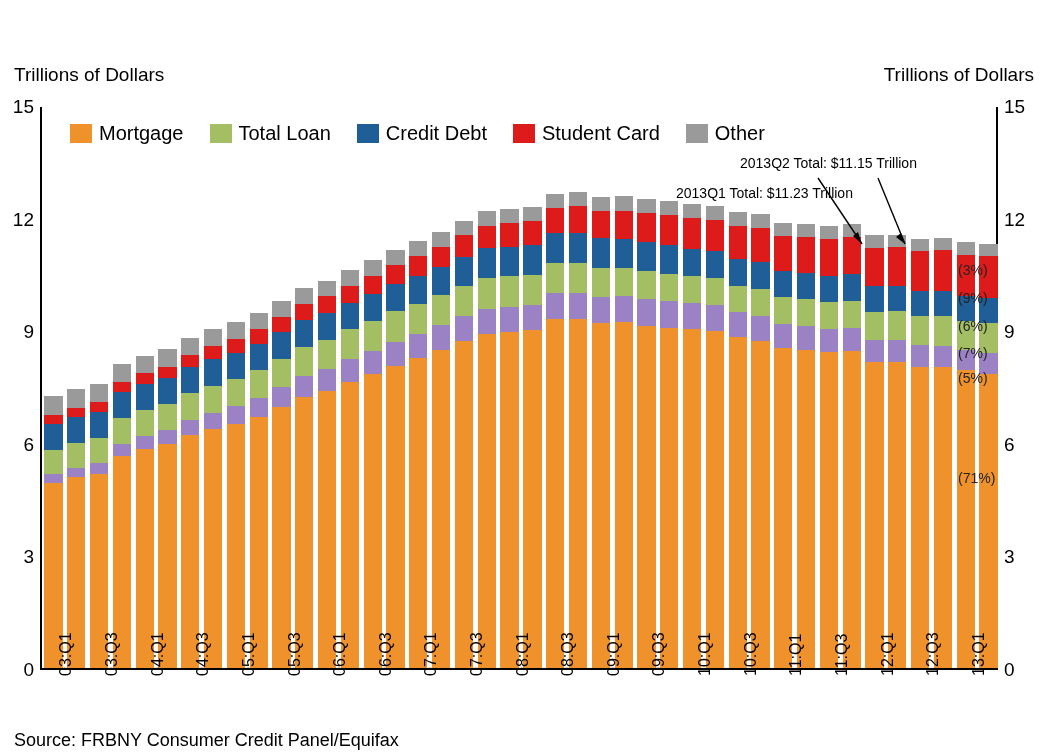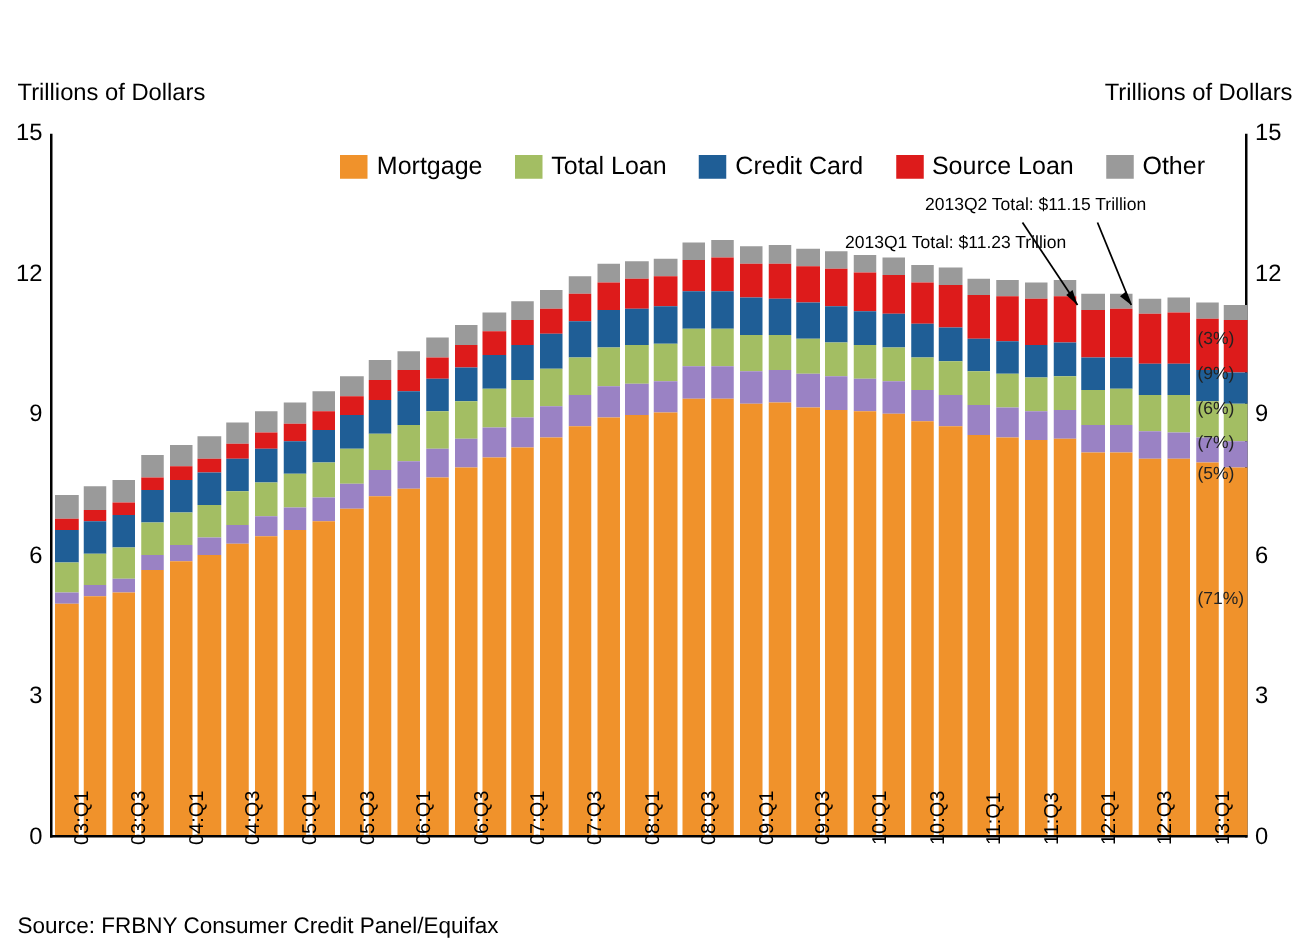--- a/index.html
+++ b/index.html
@@ -33,21 +33,21 @@
   .plot-inner{position:absolute;left:0;top:0;right:0;bottom:0;}
 
   
   .ytick{position:absolute;font-size:19px;line-height:19px;}
   .ytick.left{right:1006px;text-align:right;width:32px;}
   .ytick.right{left:1004px;text-align:left;width:34px;}
 
   
   .legend{
     position:absolute;left:70px;top:120px;width:920px;height:26px;
-    display:flex;align-items:center;justify-content:flex-end;
+    display:flex;align-items:center;
   }
   .legend-item{display:flex;align-items:center;margin-right:26px;}
   .legend-swatch{width:22px;height:19px;margin-right:7px;display:inline-block;}
   .legend-label{font-size:20px;}
 
   
   .bars{position:absolute;left:0;bottom:0;width:100%;height:100%;}
   .bar{position:absolute;bottom:0;display:flex;flex-direction:column-reverse;}
   .seg{width:100%;}
 
@@ -79,25 +79,25 @@
       <div class="legend-item">
         <span class="legend-swatch" style="background: rgb(240, 146, 43);"></span>
         <span class="legend-label">Mortgage</span>
       </div>
       <div class="legend-item">
         <span class="legend-swatch" style="background: rgb(163, 190, 99);"></span>
         <span class="legend-label">Total Loan</span>
       </div>
       <div class="legend-item">
         <span class="legend-swatch" style="background: rgb(31, 94, 150);"></span>
-        <span class="legend-label">Credit Card</span>
+        <span class="legend-label">Credit Debt</span>
       </div>
       <div class="legend-item">
         <span class="legend-swatch" style="background: rgb(221, 27, 27);"></span>
-        <span class="legend-label">Source Loan</span>
+        <span class="legend-label">Student Card</span>
       </div>
       <div class="legend-item">
         <span class="legend-swatch" style="background: rgb(154, 154, 154);"></span>
         <span class="legend-label">Other</span>
       </div>
     </div>
 
   <div class="plot">
     <div class="plot-inner">
       <div class="bars">

